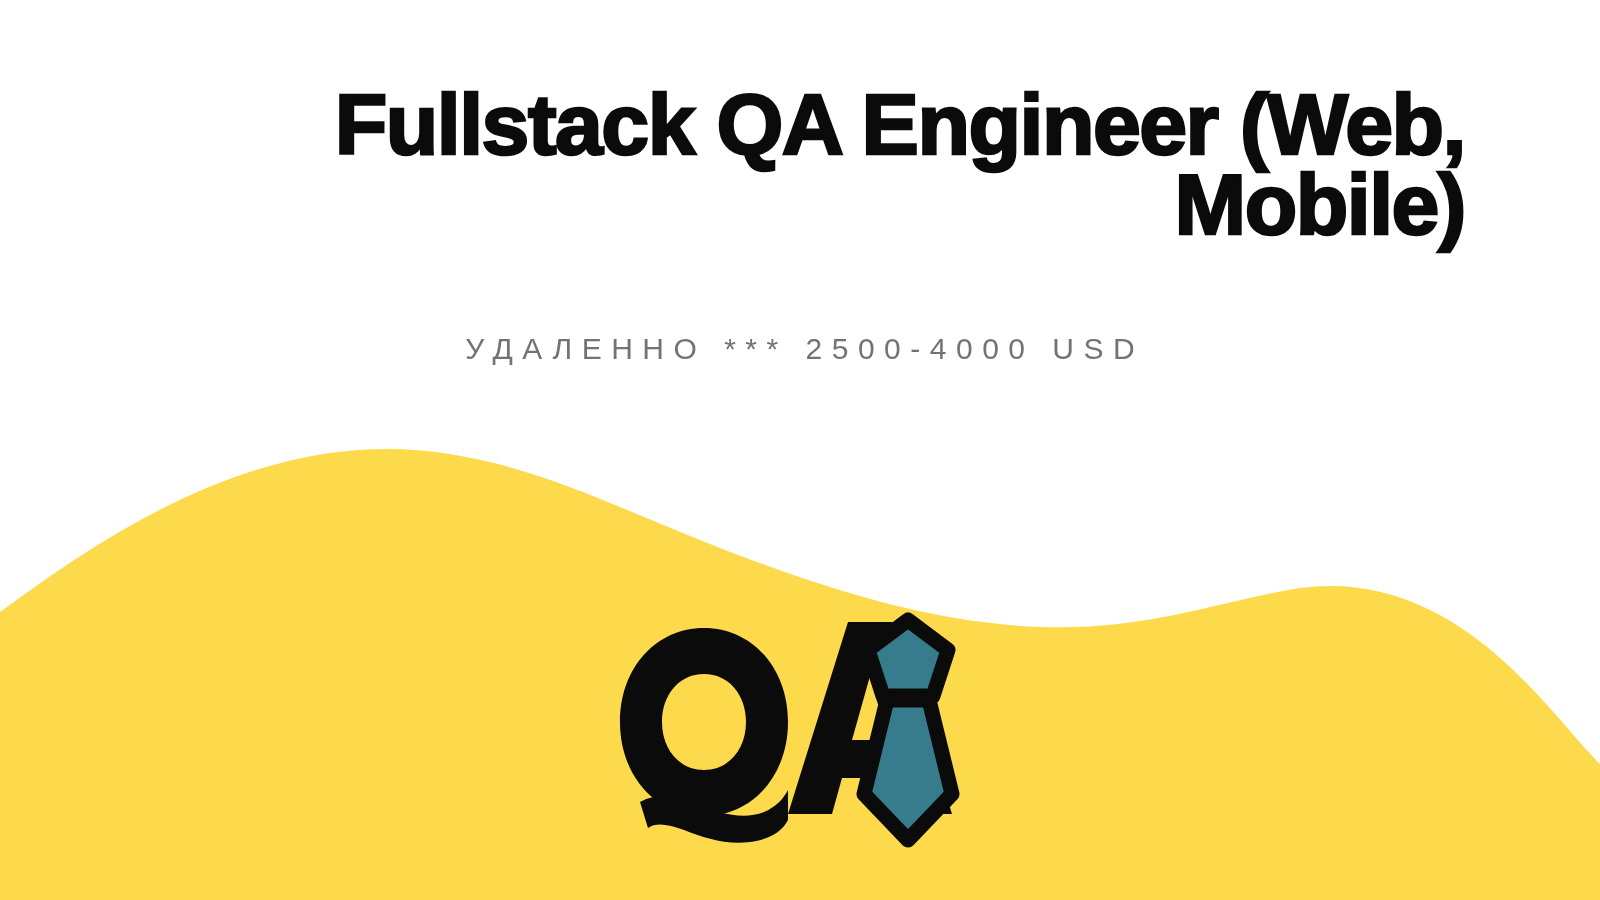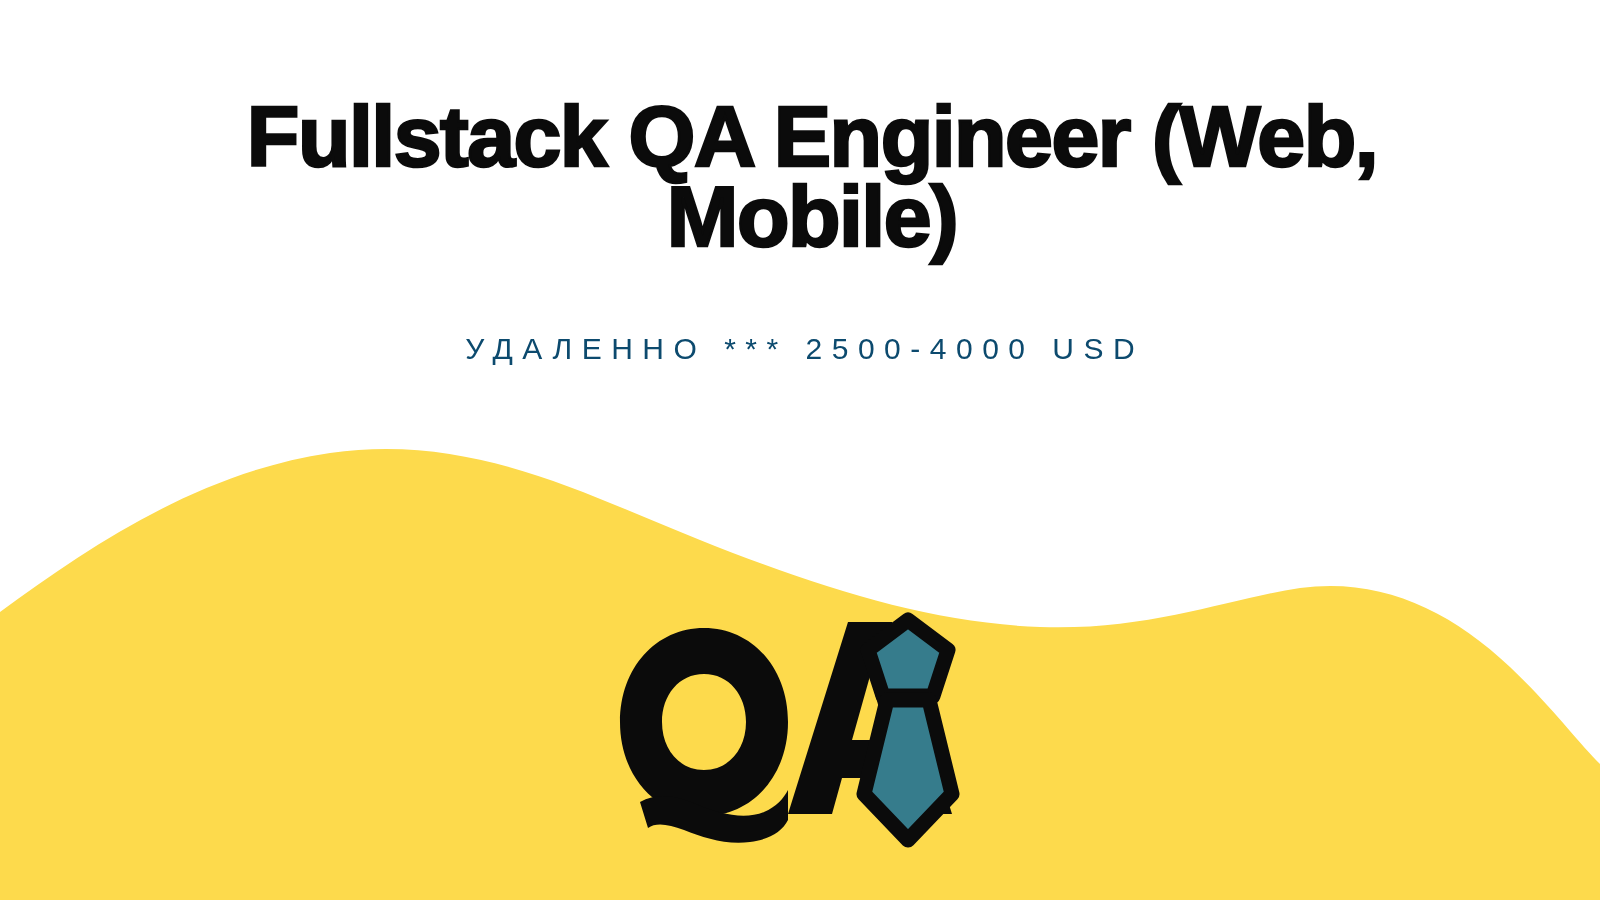--- a/index.html
+++ b/index.html
@@ -34,49 +34,49 @@
 
   
   .text-block {
     position: absolute;
     left: 0;
     top: 0;
     width: 1600px;
     text-align: center;
   }
   .title {
-    margin: 12px;
+    margin: 0;
     padding: 0;
     position: absolute;
     left: 135px;
     top: 84px;
     width: 1330px;
     font-family: "Liberation Sans", sans-serif;
     font-weight: bold;
     font-size: 86px;
     line-height: 80px;
     letter-spacing: -1.5px;
     color: #0b0b0b;
-    text-align: center;
+    text-align: right;
     -webkit-text-stroke: 2.6px #0b0b0b;
   }
   .subtitle {
     margin: 0;
     padding: 0;
     position: absolute;
     left: 0;
     top: 327px;
     width: 1600px;
     font-family: "Liberation Sans", sans-serif;
     font-weight: normal;
     font-size: 30px;
     line-height: 44px;
     letter-spacing: 9.5px;
     text-indent: 9.5px;
-    color: #0c4a6e;
+    color: #737373;
     text-align: center;
   }
 
   
   .logo {
     position: absolute;
     left: 596px;
     top: 606px;
     width: 400px;
     height: 260px;

